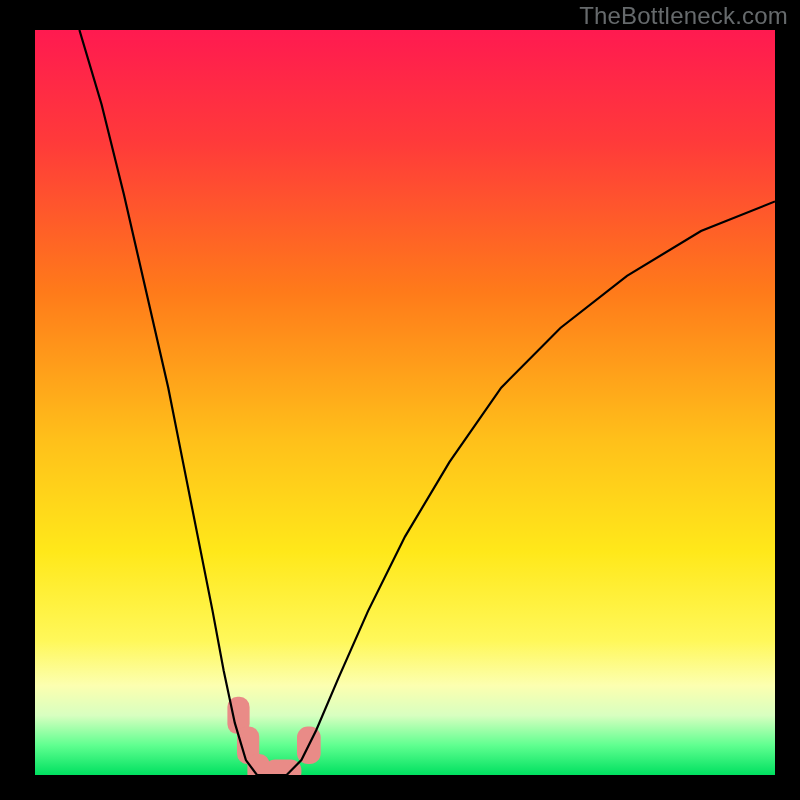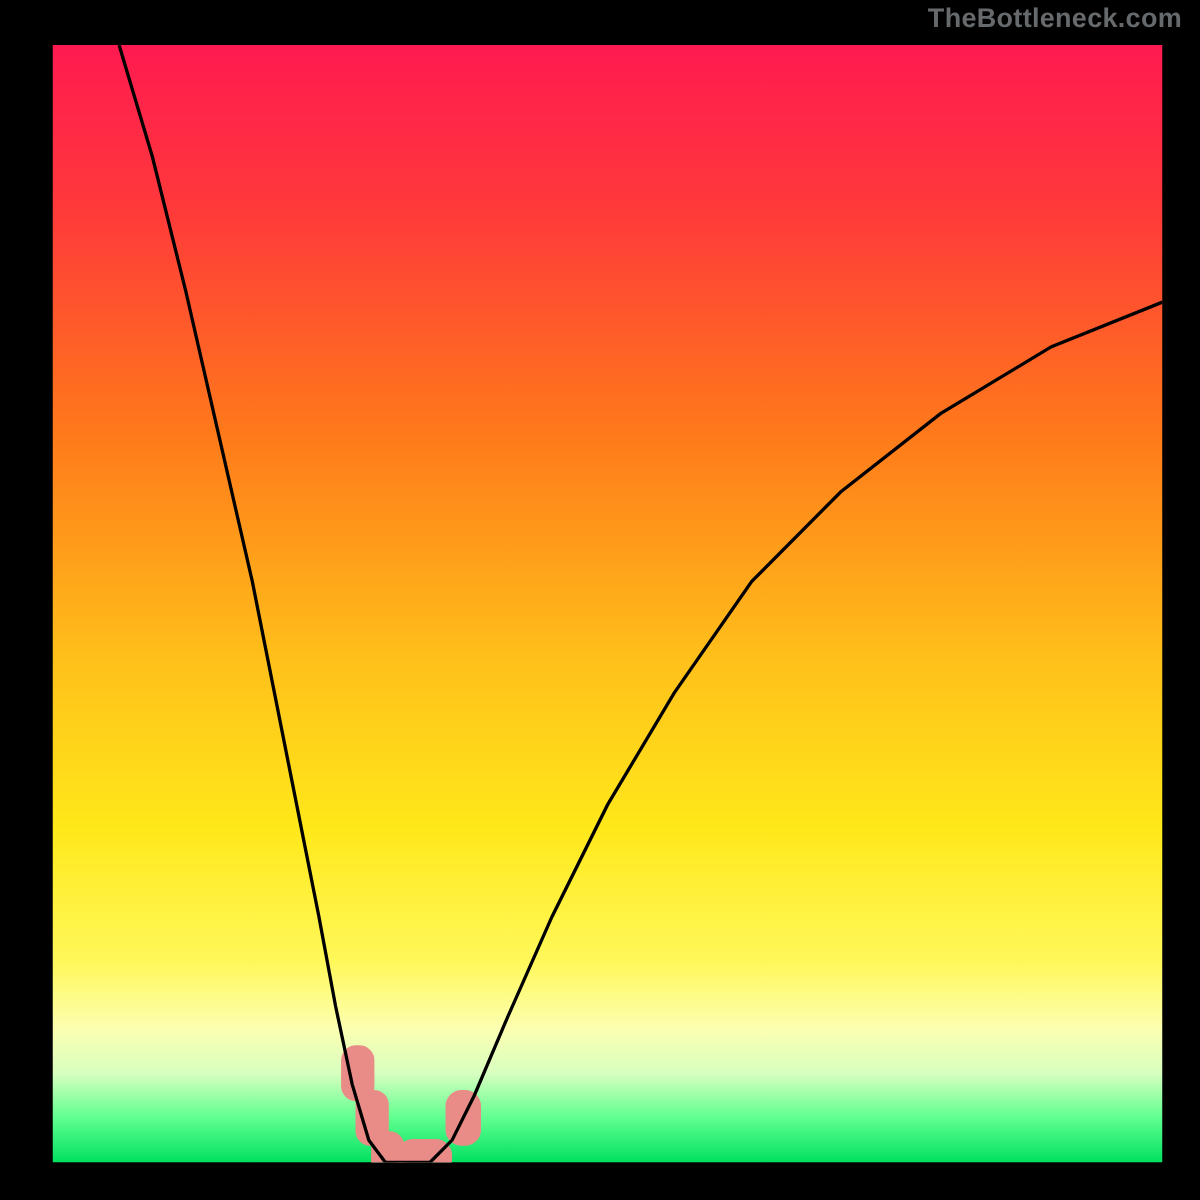--- a/index.html
+++ b/index.html
@@ -14,23 +14,23 @@
   .outer {
     position: relative;
     width: 800px;
     height: 800px;
     background: #000;
   }
   .watermark {
     position: absolute;
     top: 2px;
     right: 12px;
-    font-size: 18px;
+    font-size: 24px;
     color: #666a6c;
-    font-weight: 700;
+    font-weight: 400;
     letter-spacing: 0.2px;
   }
   .plot {
     position: absolute;
     left: 35px;
     top: 30px;
     width: 740px;
     height: 745px;
   }
   svg { display: block; }

